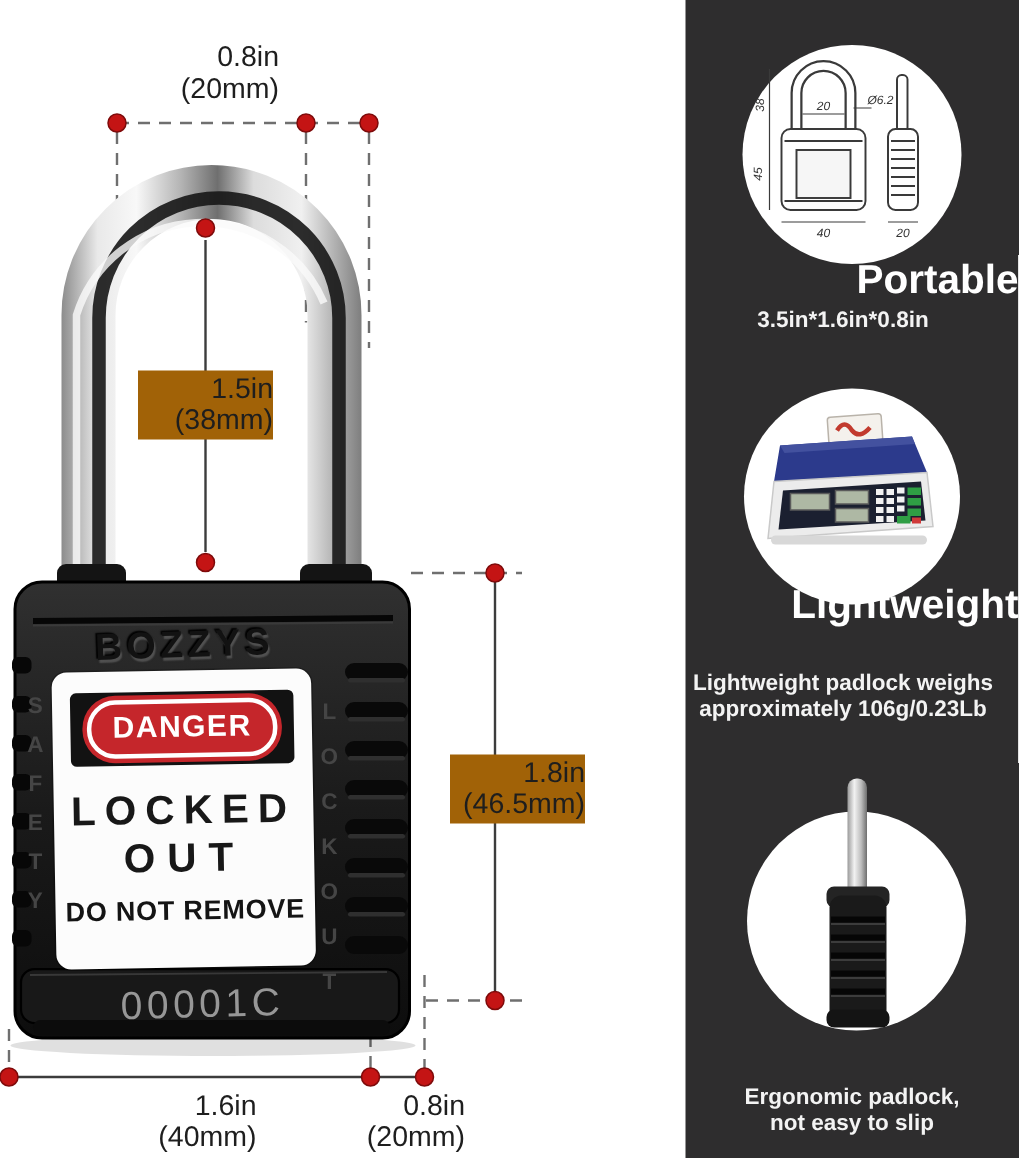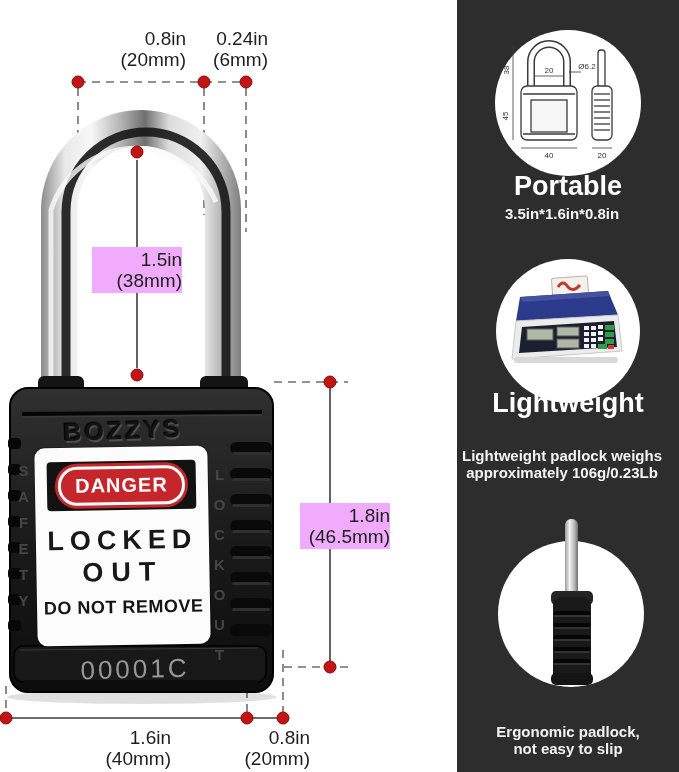--- a/index.html
+++ b/index.html
@@ -2,21 +2,21 @@
 <html><head>
 <meta charset="utf-8">
 <style>
   * { margin:0; padding:0; box-sizing:border-box; }
   html,body { background:#fff; }
   body { font-family:"Liberation Sans", sans-serif; }
   #stage { position:relative; width:679px; height:772px; background:#ffffff; overflow:hidden; }
 
   
   .dim { position:absolute; text-align:right; color:#1e1e1e; font-size:19px; line-height:21px; letter-spacing:0; }
-  .dim.on-line { background:#f0abfc; padding:2px 0; }
+  .dim.on-line { background:#a16207; padding:2px 0; }
 
   
   .brand { position:absolute; left:43px; top:416px; width:160px; text-align:center;
            font-size:25px; font-weight:bold; letter-spacing:3px; color:#121212;
            text-shadow:1px 2px 1px rgba(115,115,115,.55), -1px -1px 1px #000;
            transform:rotate(-2deg); }
   .label-card { position:absolute; left:36px; top:447px; width:173px; height:198px;
                 background:#fcfcfc; border-radius:10px; transform:rotate(-1deg);
                 box-shadow:0 0 0 1px rgba(0,0,0,.25); text-align:center; }
   .danger-band { margin:14px 12px 0 12px; height:49px; background:#121212; border-radius:4px;
@@ -30,21 +30,21 @@
   .serial { position:absolute; left:40px; top:654px; width:190px; text-align:center;
             font-size:26px; color:#979797; letter-spacing:3px; transform:rotate(-1.5deg); }
   .vtext { position:absolute; writing-mode:vertical-rl; text-orientation:upright;
            font-weight:bold; color:#454545; }
   .vtext.safety  { left:15px;  top:462px; font-size:15px; letter-spacing:9px; }
   .vtext.lockout { left:211px; top:466px; font-size:15px; letter-spacing:13px; }
 
   
   .sidebar { position:absolute; left:457px; top:0; width:222px; height:772px; background:#2e2d2e; }
   .circle { position:absolute; background:#fff; border-radius:50%; }
-  .feature-title { position:absolute; width:222px; text-align:center; color:#fff;
+  .feature-title { position:absolute; width:222px; text-align:right; color:#fff;
                    font-size:27px; font-weight:bold; }
   .feature-desc  { position:absolute; left:5px; width:200px; text-align:center; color:#f3f3f3;
                    font-size:15px; font-weight:600; line-height:17px; }
   .svg-abs { position:absolute; }
 </style>
 </head>
 <body>
 
 <div id="stage">
 
@@ -147,24 +147,20 @@
       <circle cx="6" cy="718" r="6"></circle>
         <circle cx="247" cy="718" r="6"></circle>
         <circle cx="283" cy="718" r="6"></circle>
     </g>
   </svg>
 
   <div class="dim" style="left:96px;  top:28px;  width:90px;">
     <div>0.8in</div>
     <div>(20mm)</div>
   </div>
-  <div class="dim" style="left:182px; top:28px;  width:86px;">
-    <div>0.24in</div>
-    <div>(6mm)</div>
-  </div>
   <div class="dim on-line" style="left:92px; top:247px; width:90px;">
     <div>1.5in</div>
     <div>(38mm)</div>
   </div>
   <div class="dim on-line" style="left:288px; top:503px; width:90px;margin-left:12px;">
     <div>1.8in</div>
     <div>(46.5mm)</div>
   </div>
   <div class="dim" style="left:81px;  top:727px; width:90px;">
     <div>1.6in</div>
@@ -184,21 +180,21 @@
       <div class="danger-pill">DANGER</div>
     </div>
     <div class="locked-1">LOCKED</div>
     <div class="locked-2">OUT</div>
     <div class="no-remove">DO NOT REMOVE</div>
   </div>
   <div class="serial">00001C</div>
 
   <div class="sidebar">
 
-    <div class="circle" style="left:38px; top:30px; width:146px; height:146px;">
+    <div class="circle" style="left:38px; top:30px; width:146px; height:146px;font-style:italic;">
       <svg width="146" height="146" viewBox="0 0 146 146">
         <g fill="none" stroke="#3a3a3a" stroke-width="1.3">
 
           <path d="M 36 58 L 36 32 A 18 18 0 0 1 72 32 L 72 58" stroke="#3a3a3a" stroke-width="8"></path>
           <path d="M 36 58 L 36 32 A 18 18 0 0 1 72 32 L 72 58" stroke="#ffffff" stroke-width="5"></path>
 
           <rect x="26" y="56" width="56" height="54" rx="6" fill="#fff"></rect>
           <line x1="28" y1="64" x2="80" y2="64"></line>
           <rect x="36" y="70" width="36" height="32" fill="#f6f6f6"></rect>
           <line x1="28" y1="104" x2="80" y2="104"></line>

